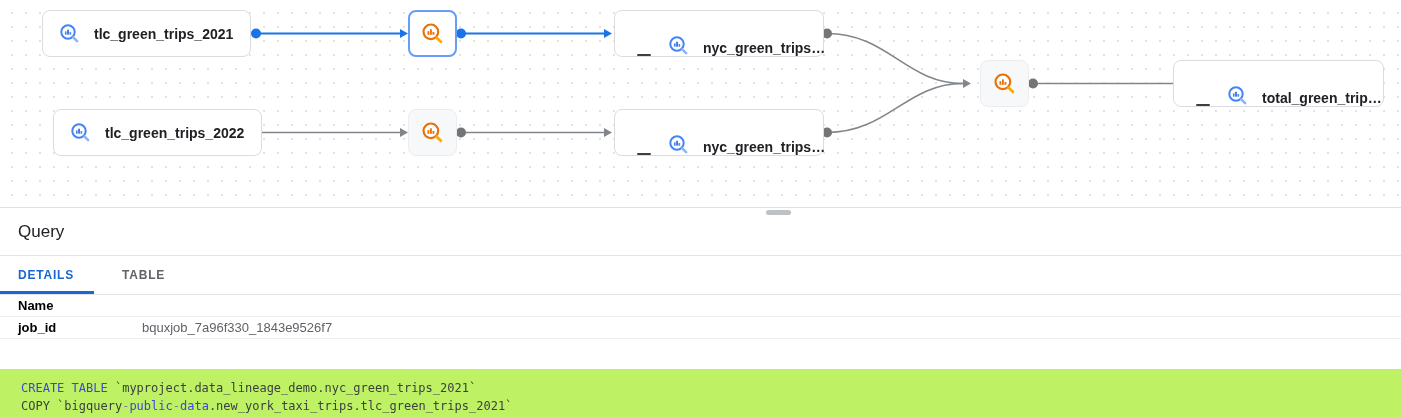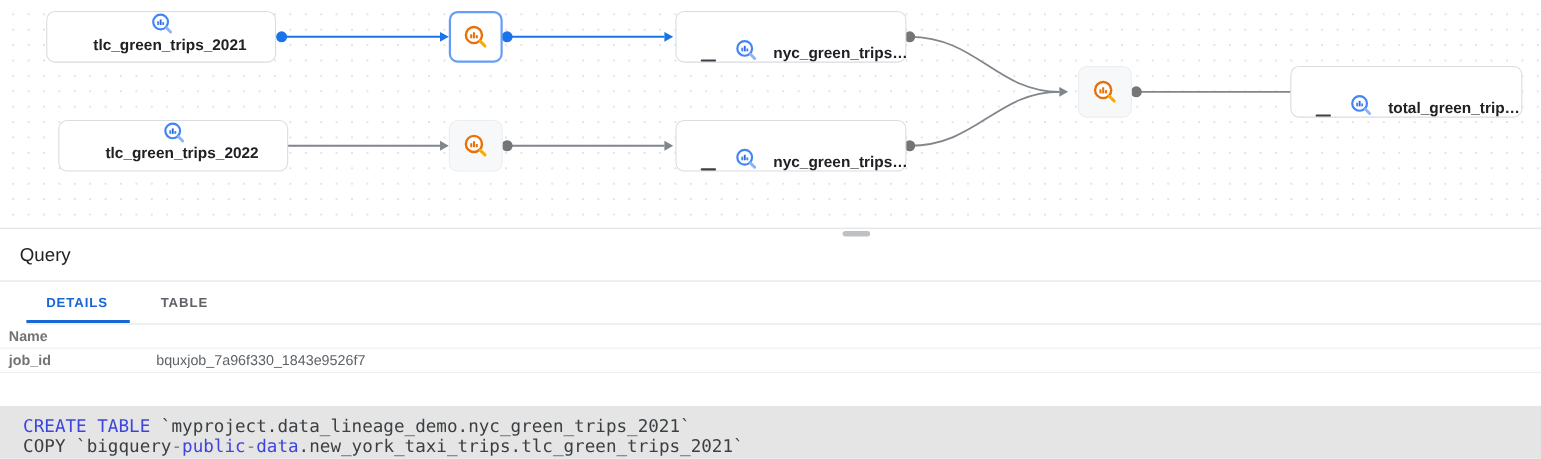--- a/index.html
+++ b/index.html
@@ -14,51 +14,51 @@
     background-size:14px 14px;background-position:5px 6px;
     border-bottom:1px solid #e0e0e0;
   }
   .edges{position:absolute;left:0;top:0;}
   .tnode{
     position:absolute;height:47px;background:#fff;border:1px solid #dadce0;
     border-radius:8px;display:flex;align-items:center;box-sizing:border-box;
     font-size:14px;font-weight:bold;color:#202124;cursor:pointer;white-space:nowrap;
   }
   .tnode .bq{margin-right:14px;flex:none;display:flex;}
-  .tnode.src{padding-left:16px;flex-direction:column;}
+  .tnode.src{padding-left:16px;}
   .tnode.dst{padding-left:22px;align-items:flex-end;}
   .collapse{width:14px;height:2.2px;background:#3c4043;border-radius:1px;margin-right:17px;flex:none;cursor:pointer;}
   .pnode{
     position:absolute;width:49px;height:47px;background:#f7f8f9;border:1px solid #ebedef;
     border-radius:8px;display:flex;align-items:center;justify-content:center;
     box-sizing:border-box;cursor:pointer;
   }
   .pnode.selected{background:#fff;border:2px solid #669df6;}
   
   .drag-handle{position:absolute;left:766px;top:210px;width:25px;height:5px;border-radius:2.5px;background:#bdc1c6;cursor:ns-resize;}
   
   .panel-title{
     height:48px;box-sizing:border-box;padding:14px 18px 0;font-size:17px;
     color:#202124;border-bottom:1px solid #e3e3e3;background:#fff;
   }
-  .tabs{display:flex;height:39px;box-sizing:border-box;border-bottom:1px solid #e3e3e3;align-items:stretch;margin-left:24px;}
+  .tabs{display:flex;height:39px;box-sizing:border-box;border-bottom:1px solid #e3e3e3;align-items:stretch;}
   .tab{
     display:flex;align-items:center;font-size:12px;font-weight:bold;letter-spacing:.8px;
     color:#5f6368;cursor:pointer;
   }
   .tab.first{padding:0 20px 0 18px;}
   .tab.second{padding:0 20px 0 28px;}
   .tab.active{color:#1967d2;box-shadow:inset 0 -3px 0 #1967d2;}
   .kv-row{display:flex;height:21px;align-items:center;border-bottom:1px solid #eceef0;font-size:13px;}
-  .kv-label{width:142px;box-sizing:border-box;padding-left:8px;font-weight:bold;color:#737373;flex:none;}
+  .kv-label{width:142px;box-sizing:border-box;padding-left:18px;font-weight:bold;color:#000000;flex:none;}
   .kv-value{color:#5f6368;white-space:nowrap;}
   .codeblock{
-    margin-top:30px;height:49px;box-sizing:border-box;background:#e5e5e5;
+    margin-top:30px;height:49px;box-sizing:border-box;background:#bef264;
     padding:10px 20px 0 21px;font-family:"DejaVu Sans Mono","Liberation Mono",monospace;
-    font-size:16px;line-height:18px;white-space:pre;
+    font-size:12px;line-height:18px;white-space:pre;
   }
   .tok-blue{color:#3d45de;}
   .tok-dark{color:#3c4043;}
   .tok-gray{color:#7a7f85;}
 </style>
 </head>
 <body>
 
 <div class="graph">
 

